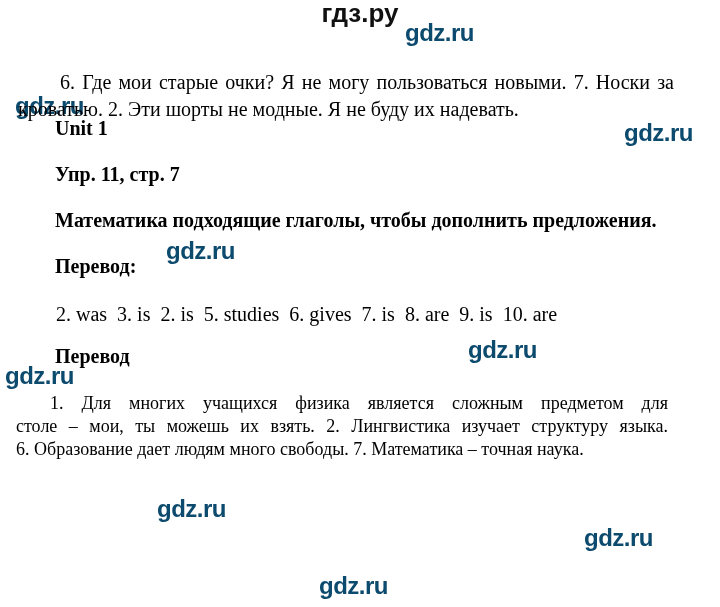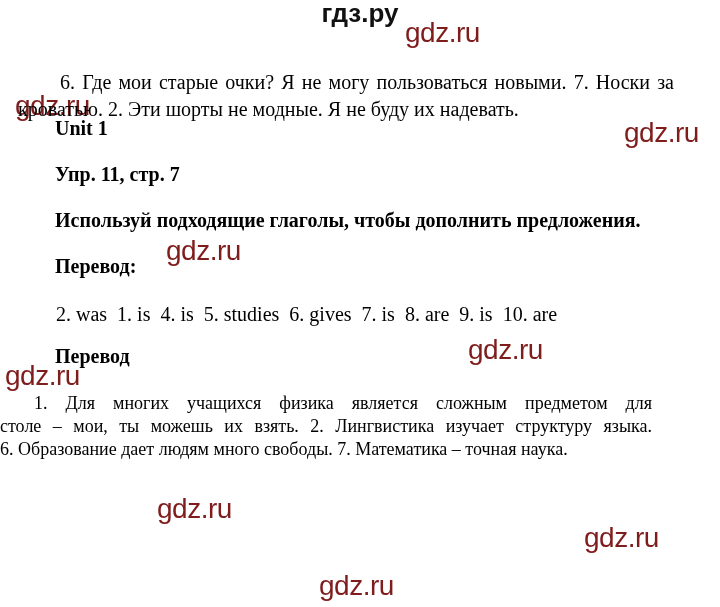--- a/index.html
+++ b/index.html
@@ -17,30 +17,30 @@
     text-align: center;
     font-family: "Liberation Sans", sans-serif;
     font-weight: 700;
     font-size: 26px;
     line-height: 30px;
     color: #111111;
   }
   .wm {
     position: absolute;
     font-family: "Liberation Sans", sans-serif;
-    font-weight: 400;
-    font-size: 28px;
+    font-weight: 700;
+    font-size: 24px;
     line-height: 24px;
     letter-spacing: -0.5px;
-    color: #7f1d1d;
+    color: #0c4a6e;
     white-space: nowrap;
   }
   .para {
     position: absolute;
-    left: 0;
+    left: 16px;
     width: 652px;
   }
   .para .ln {
     font-size: 18px;
     line-height: 23px;
   }
   .para-lg { left: 18px; width: 656px; }
   .para-lg .ln {
     font-size: 20px;
     line-height: 27px;
@@ -81,24 +81,24 @@
 <div class="wm" style="left:584px; top:526px;">gdz.ru</div>
 <div class="wm" style="left:319px; top:574px;">gdz.ru</div>
 
 <div class="para para-lg" style="top:49px;">
   <div class="ln just ind">6. Где мои старые очки? Я не могу пользоваться новыми. 7. Носки за</div>
   <div class="ln">кроватью. 2. Эти шорты не модные. Я не буду их надевать.</div>
 </div>
 
 <div class="hdr" style="top:117px;">Unit 1</div>
 <div class="hdr" style="top:163px;">Упр. 11, стр. 7</div>
-<div class="hdr" style="top:209px;">Используй подходящие глаголы, чтобы дополнить предложения.</div>
+<div class="hdr" style="top:209px;">Математика подходящие глаголы, чтобы дополнить предложения.</div>
 <div class="hdr" style="top:255px;">Перевод:</div>
 
-<div class="answers-line">2. was  1. is  4. is  5. studies  6. gives  7. is  8. are  9. is  10. are</div>
+<div class="answers-line">2. was  3. is  2. is  5. studies  6. gives  7. is  8. are  9. is  10. are</div>
 
 <div class="hdr" style="top:345px;">Перевод</div>
 
 <div class="para" style="top:392px;">
   <div class="ln just ind">1. Для многих учащихся физика является сложным предметом для</div>
   <div class="ln just">столе – мои, ты можешь их взять. 2. Лингвистика изучает структуру языка.</div>
   <div class="ln">6. Образование дает людям много свободы. 7. Математика – точная наука.</div>
 </div>
 
 <div class="para" style="top:507px;">

